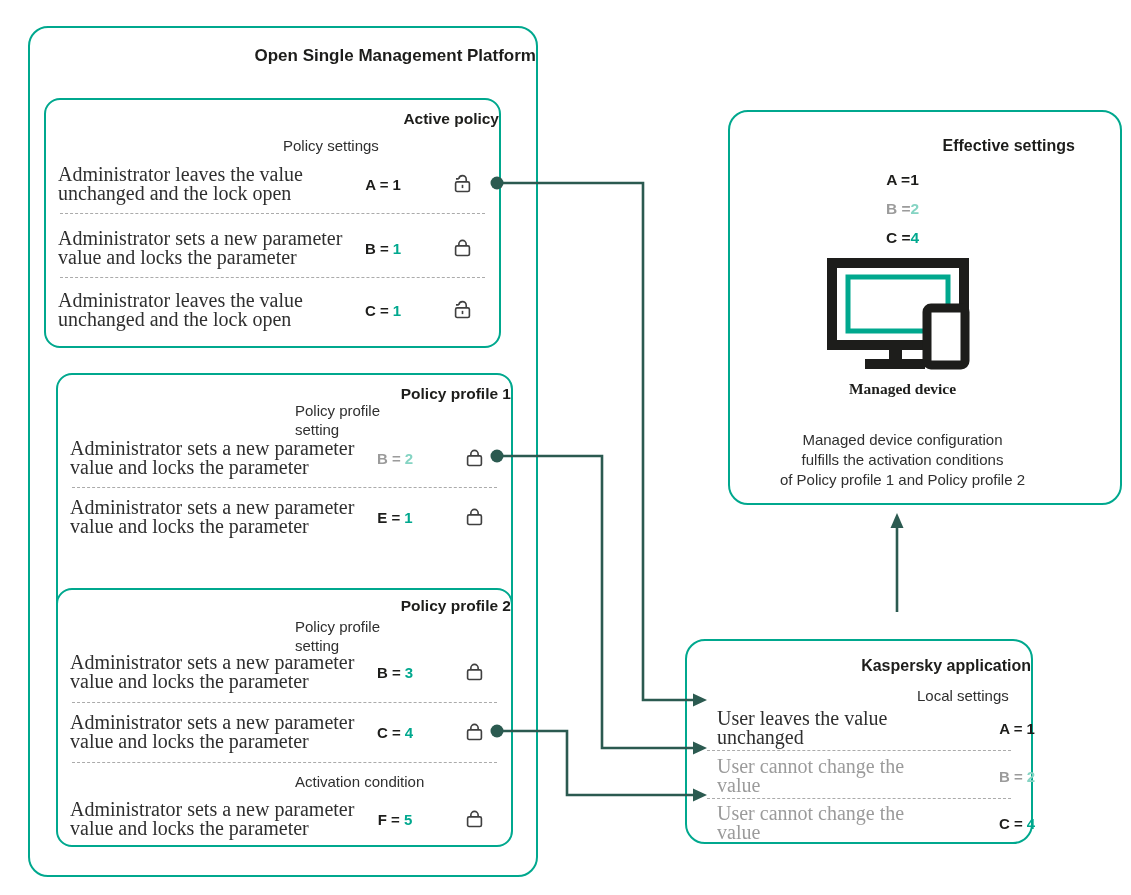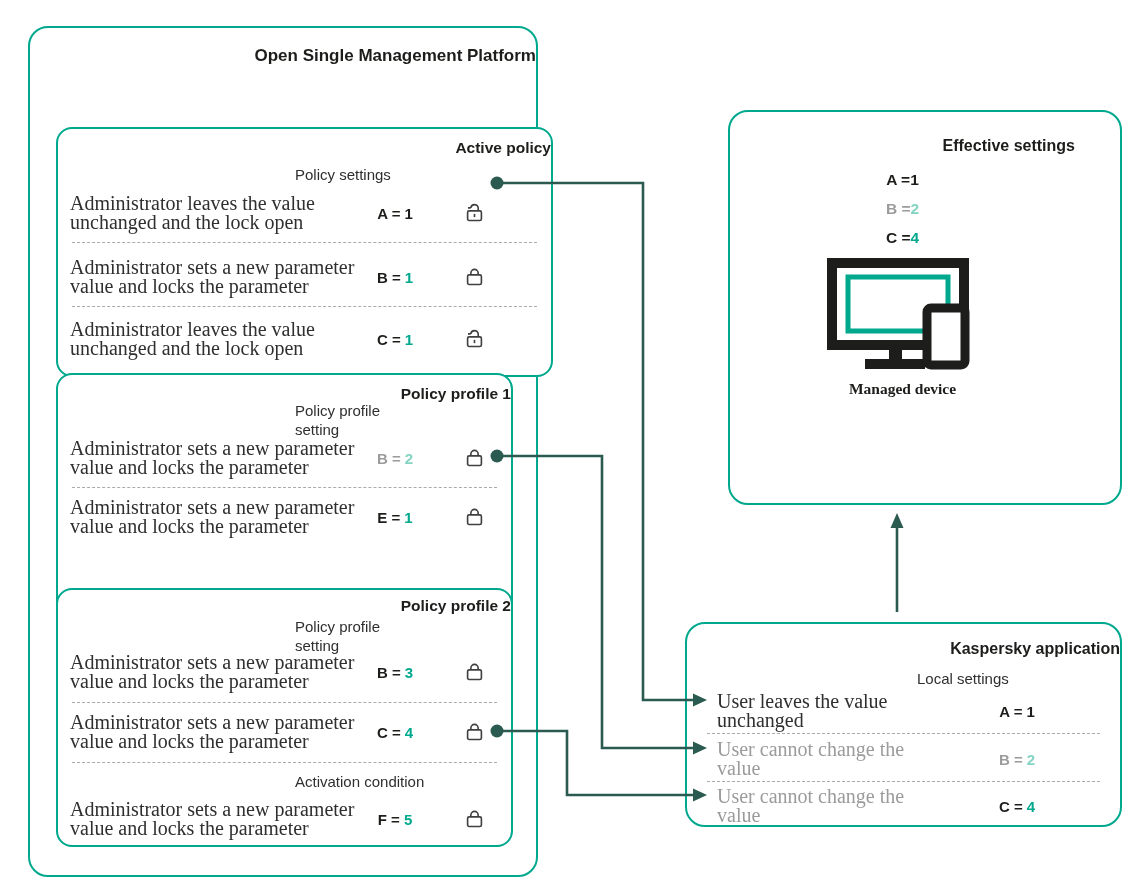--- a/index.html
+++ b/index.html
@@ -36,21 +36,21 @@
 </style>
 </head>
 <body>
 
 <div class="canvas">
 
   <div class="box" style="left:28px;top:26px;width:510px;height:851px;">
     <div class="btitle outer-title" style="top:18px;">Open Single Management Platform</div>
   </div>
 
-  <div class="box inner" style="left:56px;top:98px;width:497px;height:250px;margin-top:29px;">
+  <div class="box inner" style="left:44px;top:98px;width:457px;height:250px;">
     <div class="btitle" style="top:10px;">Active policy</div>
     <div class="col-head" style="top:36px;left:237px;width:200px;">Policy settings</div>
 
     <div class="row" style="top:84px;">
       <div class="desc pre">Administrator leaves the value
 unchanged  and the lock open</div>
       <div class="val">
         <span class="param p-black">A =</span><span class="value v-black">1</span>
       </div>
       <div class="lockwrap">
@@ -199,23 +199,26 @@
         <rect x="5" y="5" width="132" height="82" fill="#fff" stroke="#1D1D1B" stroke-width="10"></rect>
         <rect x="21" y="19" width="100" height="54" fill="none" stroke="#00A88E" stroke-width="5"></rect>
         <rect x="62" y="90" width="13" height="14" fill="#1D1D1B"></rect>
         <rect x="38" y="101" width="60" height="10" fill="#1D1D1B"></rect>
         <rect x="100" y="50" width="38" height="57" rx="4" fill="#fff" stroke="#1D1D1B" stroke-width="9"></rect>
         <rect x="113" y="97" width="12" height="4.5" fill="#fff"></rect>
       </svg>
     </div>
 
     <div class="dev-label" style="top:277px;">Managed device</div>
-  </div>
-
-  <div class="box" style="left:685px;top:622px;width:437px;height:205px;">
+    <div class="note pre" style="top:318px;">Managed device configuration
+fulfills the activation conditions
+of Policy profile 1 and Policy profile 2</div>
+  </div>
+
+  <div class="box" style="left:685px;top:639px;width:348px;height:205px;">
     <div class="btitle" style="top:16px;font-size:16px;">Kaspersky application</div>
     <div class="col-head" style="top:45px;left:230px;width:200px;">Local settings</div>
 
     <div class="row krow" style="top:87px;">
       <div class="desc">User leaves the value unchanged</div>
       <div class="val">
         <span class="param p-black">A =</span><span class="value v-black">1</span>
       </div>
     </div>
     <div class="dash" style="top:109px;left:20px;right:20px;"></div>

